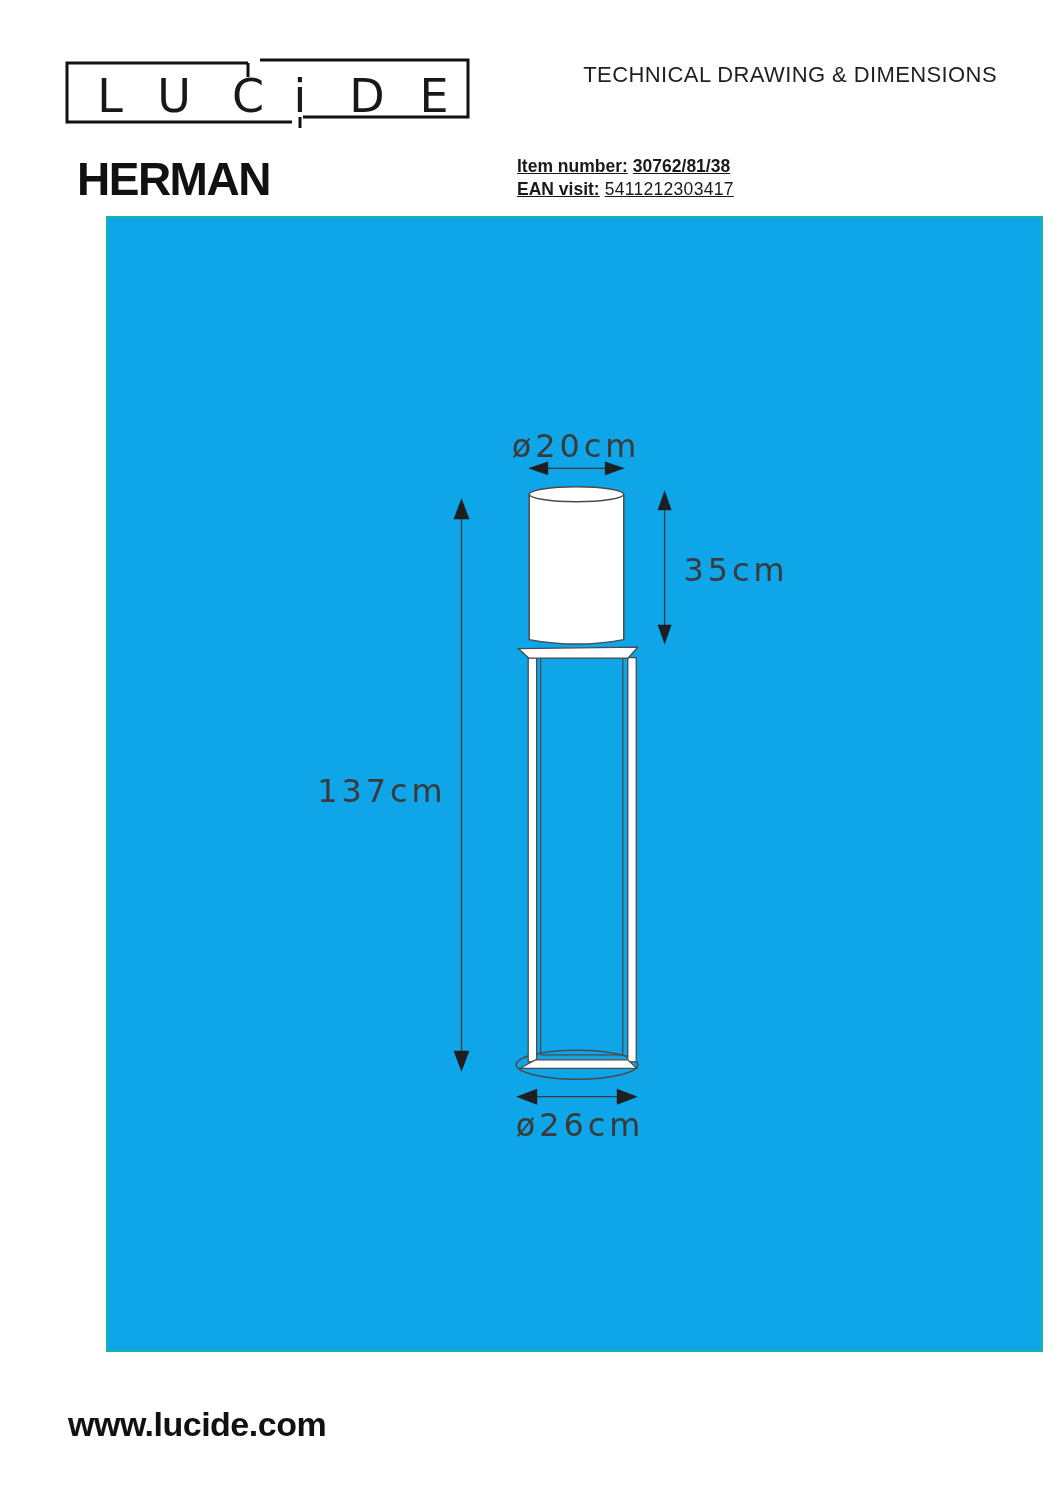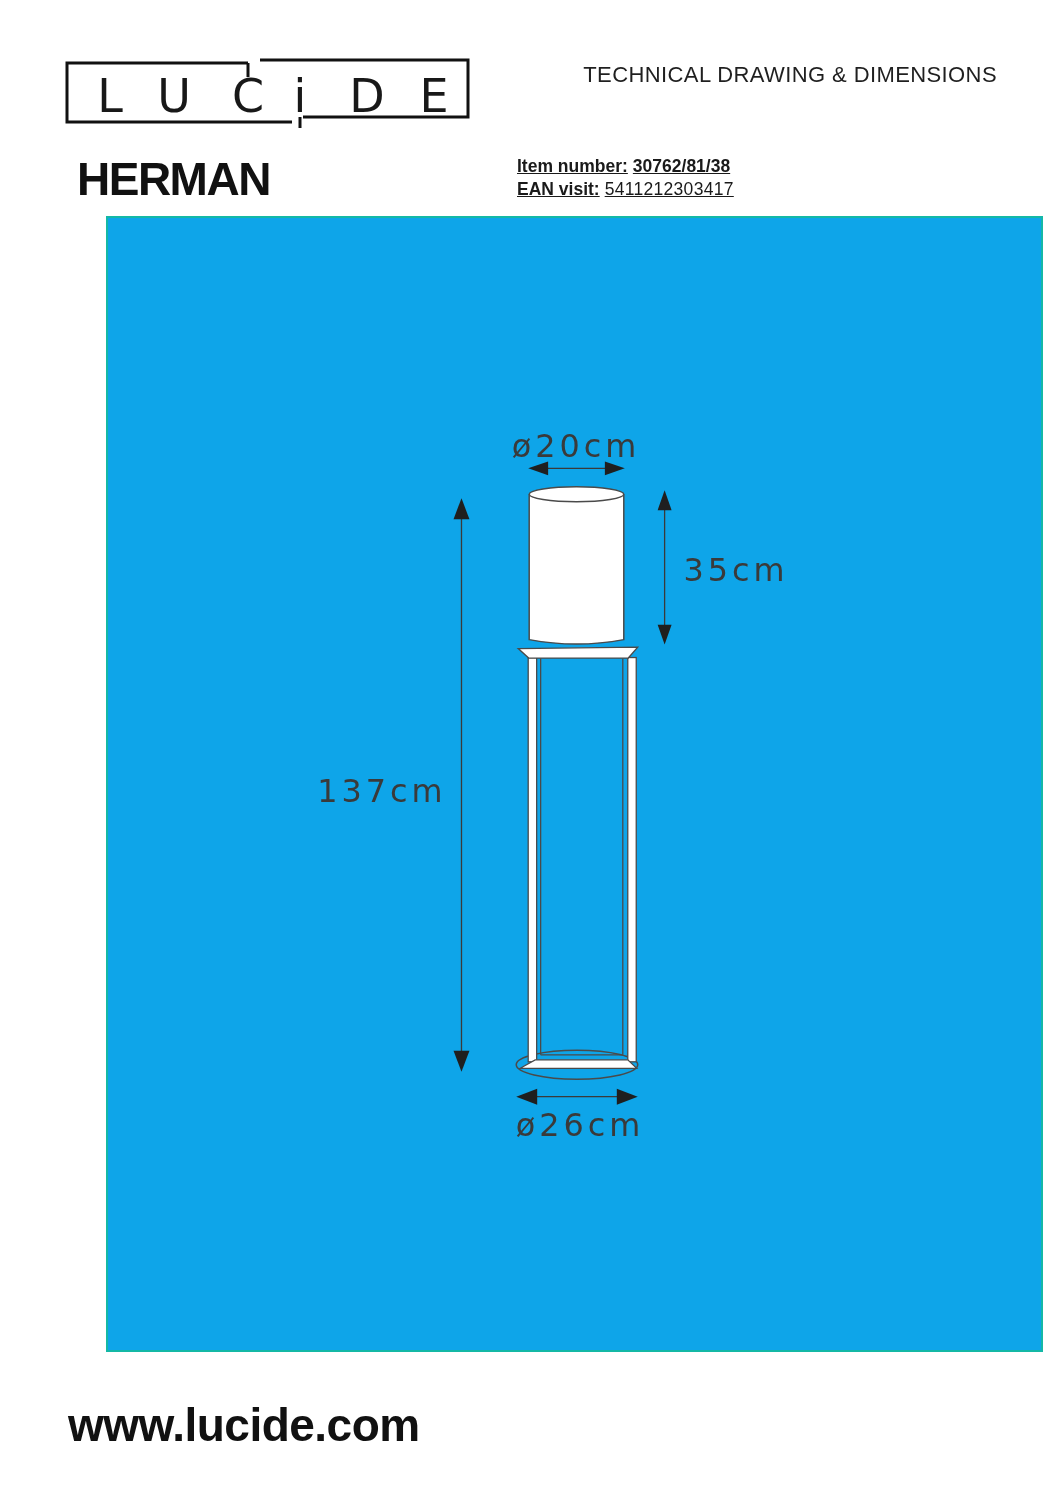--- a/index.html
+++ b/index.html
@@ -29,21 +29,21 @@
     border:2px solid #14b8a6;box-sizing:border-box;background:#0ea5e9;margin-left:40px;
   }
   .drawing-svg{position:absolute;left:0;top:0;width:100%;height:100%;}
   .dim-label{
     font-family:"DejaVu Sans",sans-serif;fill:#3a3a3a;font-size:32px;
     letter-spacing:4px;
   }
   
   .footer{position:absolute;left:68px;top:1398px;}
   .footer-note{font-size:20.5px;font-weight:bold;letter-spacing:-.2px;color:#111;}
-  .footer-site{font-size:46px;font-weight:bold;letter-spacing:-.5px;color:#111;}
+  .footer-site{font-size:34px;font-weight:bold;letter-spacing:-.5px;color:#111;margin-top:7px;}
 </style>
 </head>
 <body>
 
 <div class="page">
 
   <svg class="logo-svg" width="415" height="78" viewBox="0 0 415 78">
     <g stroke="#111" stroke-width="3" fill="none">
       <path d="M232,67 H7 V8 H188"></path>
       <path d="M188,8 V22"></path>

